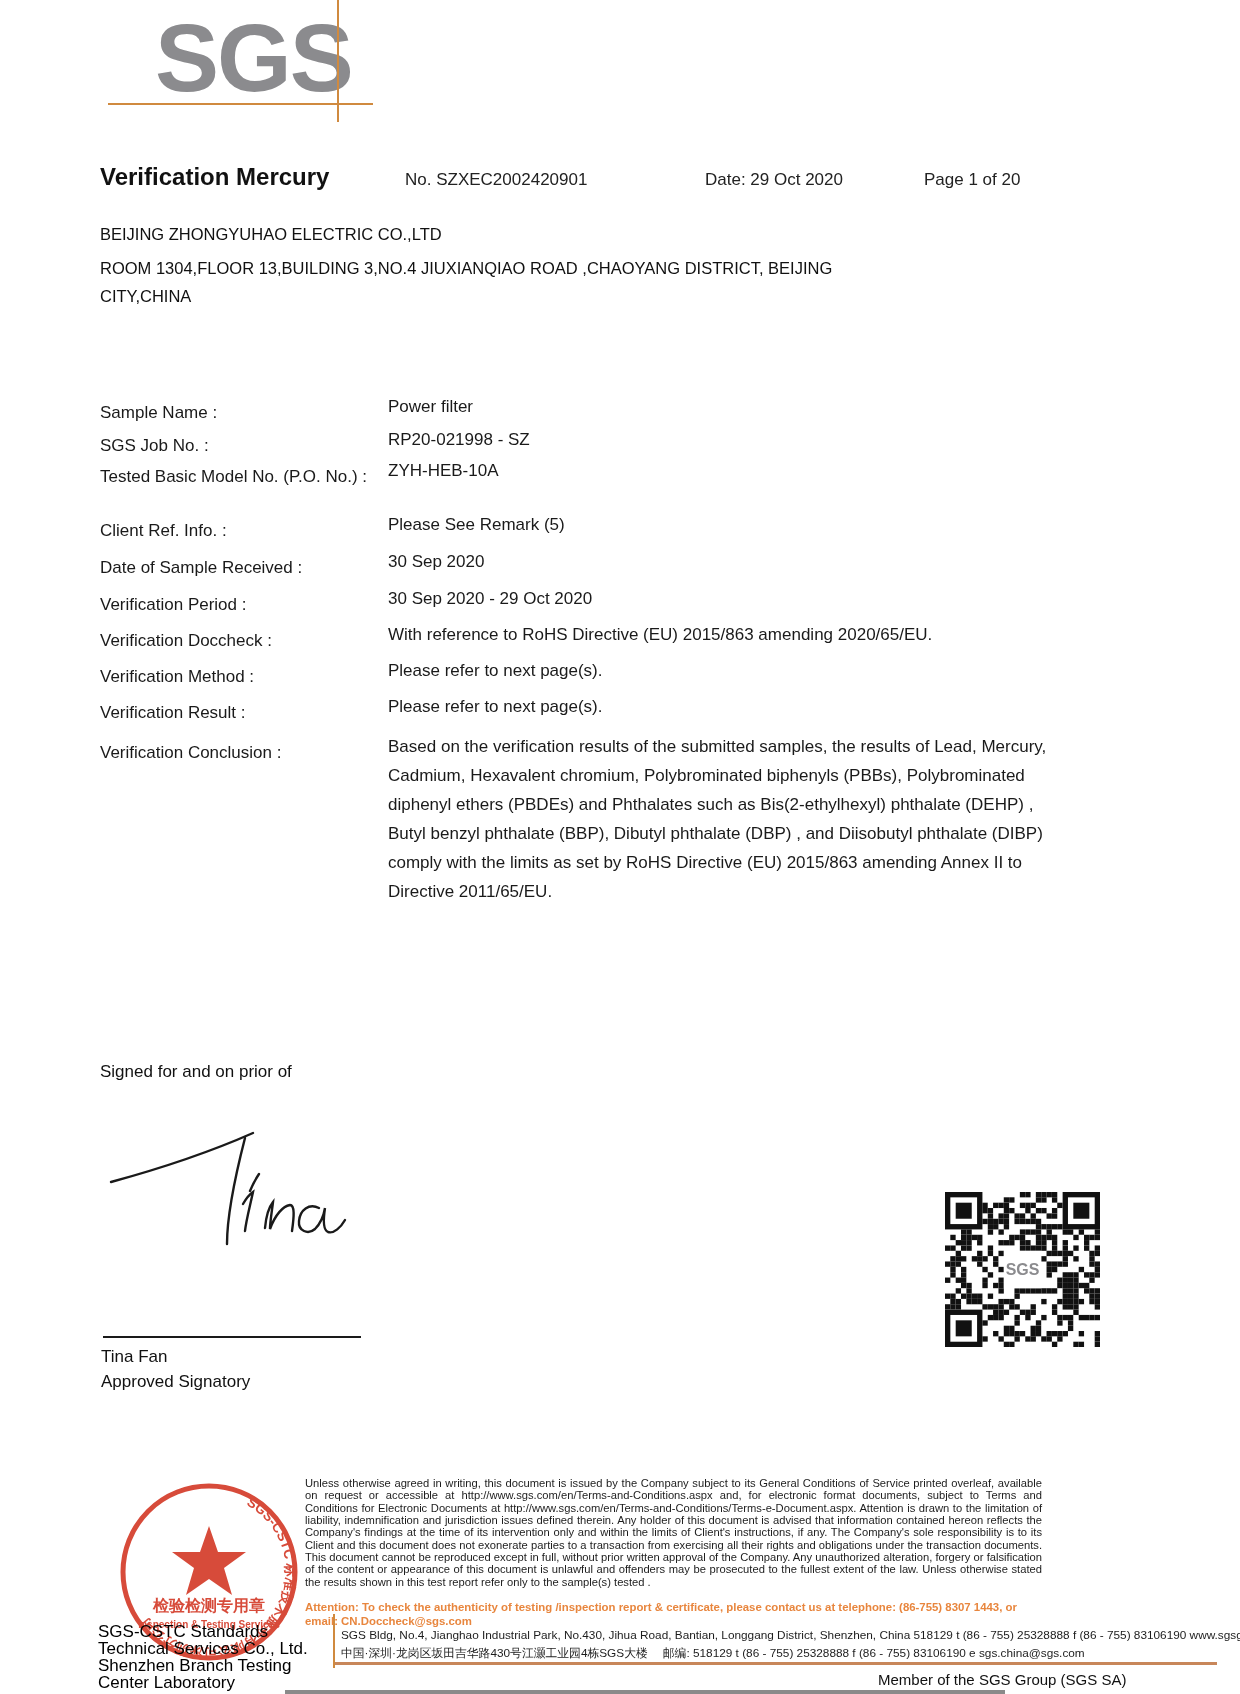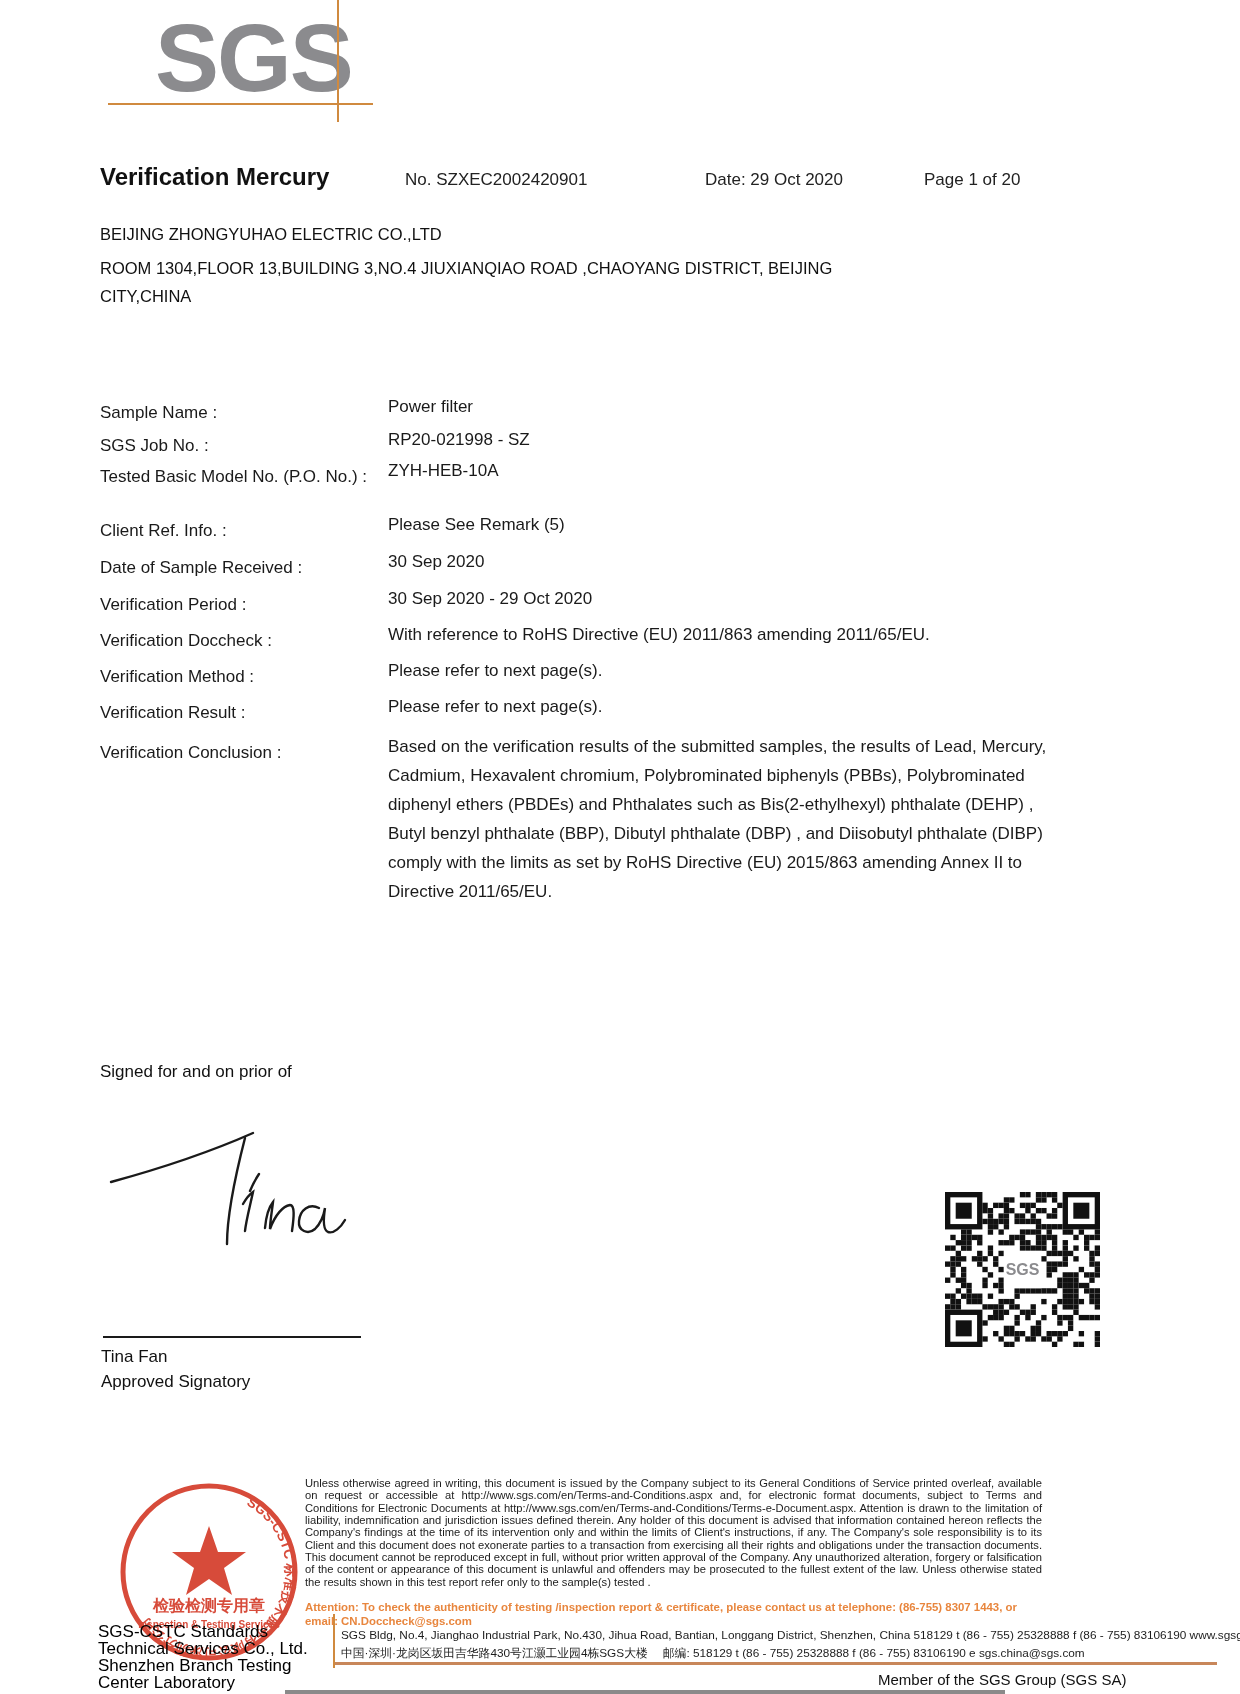--- a/index.html
+++ b/index.html
@@ -80,21 +80,21 @@
   <div class="frow" style="top:547px;">
     <div class="lab">Date of Sample Received :</div>
     <div class="val">30 Sep 2020</div>
   </div>
   <div class="frow" style="top:584px;">
     <div class="lab">Verification Period :</div>
     <div class="val">30 Sep 2020 - 29 Oct 2020</div>
   </div>
   <div class="frow" style="top:620px;">
     <div class="lab">Verification Doccheck :</div>
-    <div class="val">With reference to RoHS Directive (EU) 2011/863 amending 2011/65/EU.</div>
+    <div class="val">With reference to RoHS Directive (EU) 2015/863 amending 2020/65/EU.</div>
   </div>
   <div class="frow" style="top:656px;">
     <div class="lab">Verification Method :</div>
     <div class="val">Please refer to next page(s).</div>
   </div>
   <div class="frow" style="top:692px;">
     <div class="lab">Verification Result :</div>
     <div class="val">Please refer to next page(s).</div>
   </div>
   <div class="frow" style="top:732px;">

